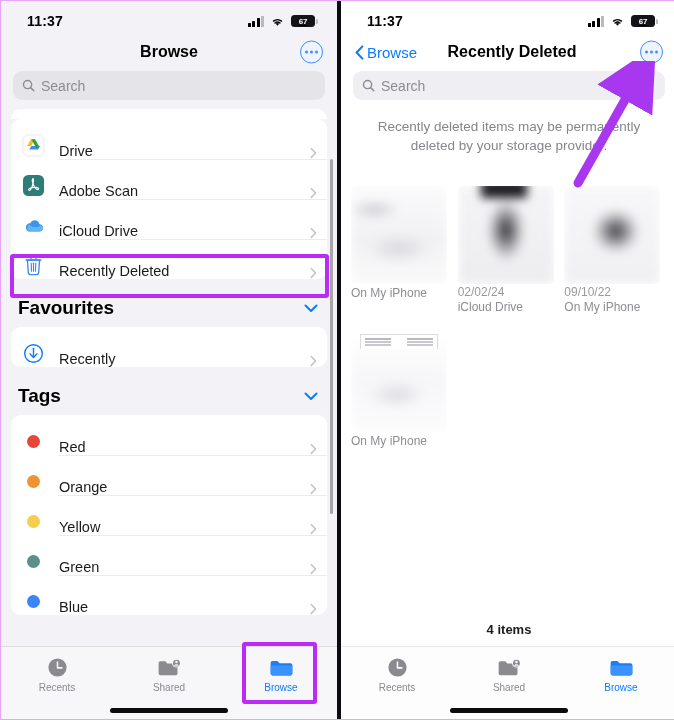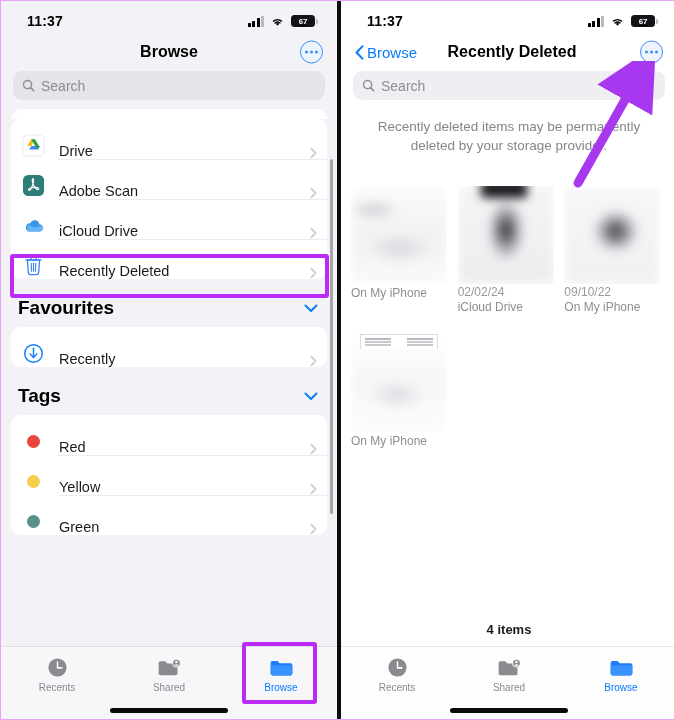--- a/index.html
+++ b/index.html
@@ -477,32 +477,50 @@
           <div class="row-ico">
               <span class="tag-dot" style="background:#e8453c"></span>
             </div>
           <span class="row-label">Red</span>
           <svg class="chev-right" viewBox="0 0 8 13">
               <polyline points="1.5,1.5 6.4,6.5 1.5,11.5" stroke="#a3a3a8" stroke-width="1.8" fill="none" stroke-linecap="round" stroke-linejoin="round"></polyline>
             </svg>
         </div>
         <div class="row">
           <div class="row-ico">
+              <span class="tag-dot" style="background:#ef9433"></span>
+            </div>
+          <span class="row-label">Orange</span>
+          <svg class="chev-right" viewBox="0 0 8 13">
+              <polyline points="1.5,1.5 6.4,6.5 1.5,11.5" stroke="#a3a3a8" stroke-width="1.8" fill="none" stroke-linecap="round" stroke-linejoin="round"></polyline>
+            </svg>
+        </div>
+        <div class="row">
+          <div class="row-ico">
               <span class="tag-dot" style="background:#f6cd4c"></span>
             </div>
           <span class="row-label">Yellow</span>
           <svg class="chev-right" viewBox="0 0 8 13">
               <polyline points="1.5,1.5 6.4,6.5 1.5,11.5" stroke="#a3a3a8" stroke-width="1.8" fill="none" stroke-linecap="round" stroke-linejoin="round"></polyline>
             </svg>
         </div>
         <div class="row">
           <div class="row-ico">
               <span class="tag-dot" style="background:#5b8f8a"></span>
             </div>
           <span class="row-label">Green</span>
+          <svg class="chev-right" viewBox="0 0 8 13">
+              <polyline points="1.5,1.5 6.4,6.5 1.5,11.5" stroke="#a3a3a8" stroke-width="1.8" fill="none" stroke-linecap="round" stroke-linejoin="round"></polyline>
+            </svg>
+        </div>
+        <div class="row">
+          <div class="row-ico">
+              <span class="tag-dot" style="background:#3a86f7"></span>
+            </div>
+          <span class="row-label">Blue</span>
           <svg class="chev-right" viewBox="0 0 8 13">
               <polyline points="1.5,1.5 6.4,6.5 1.5,11.5" stroke="#a3a3a8" stroke-width="1.8" fill="none" stroke-linecap="round" stroke-linejoin="round"></polyline>
             </svg>
         </div>
       </div>
 
     </div>
 
     <div class="scroll-ind"></div>
 

